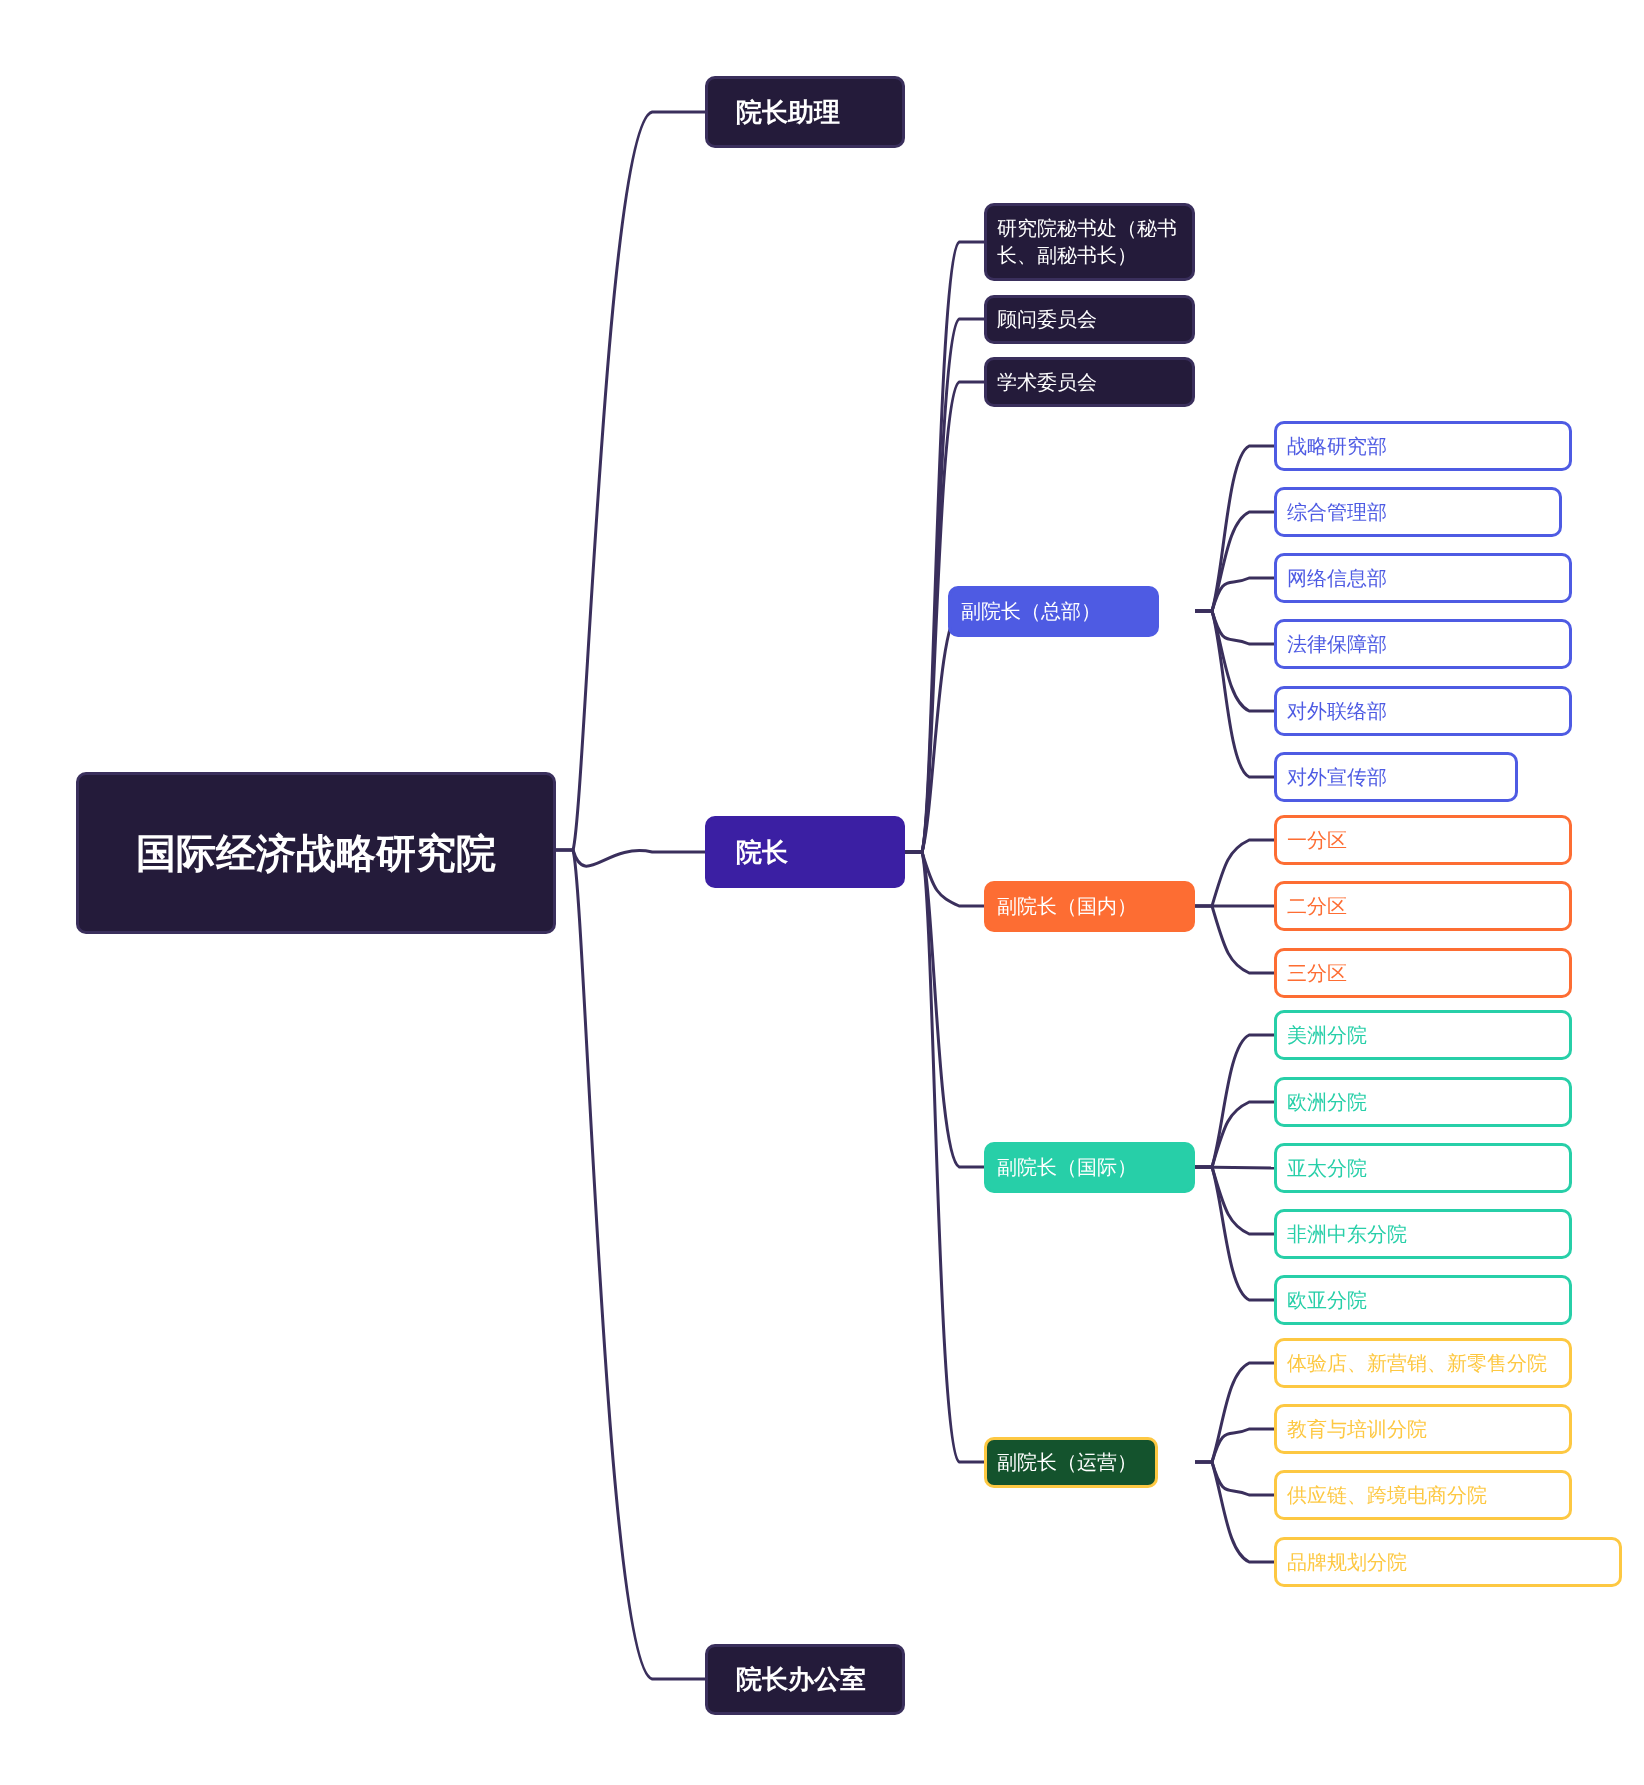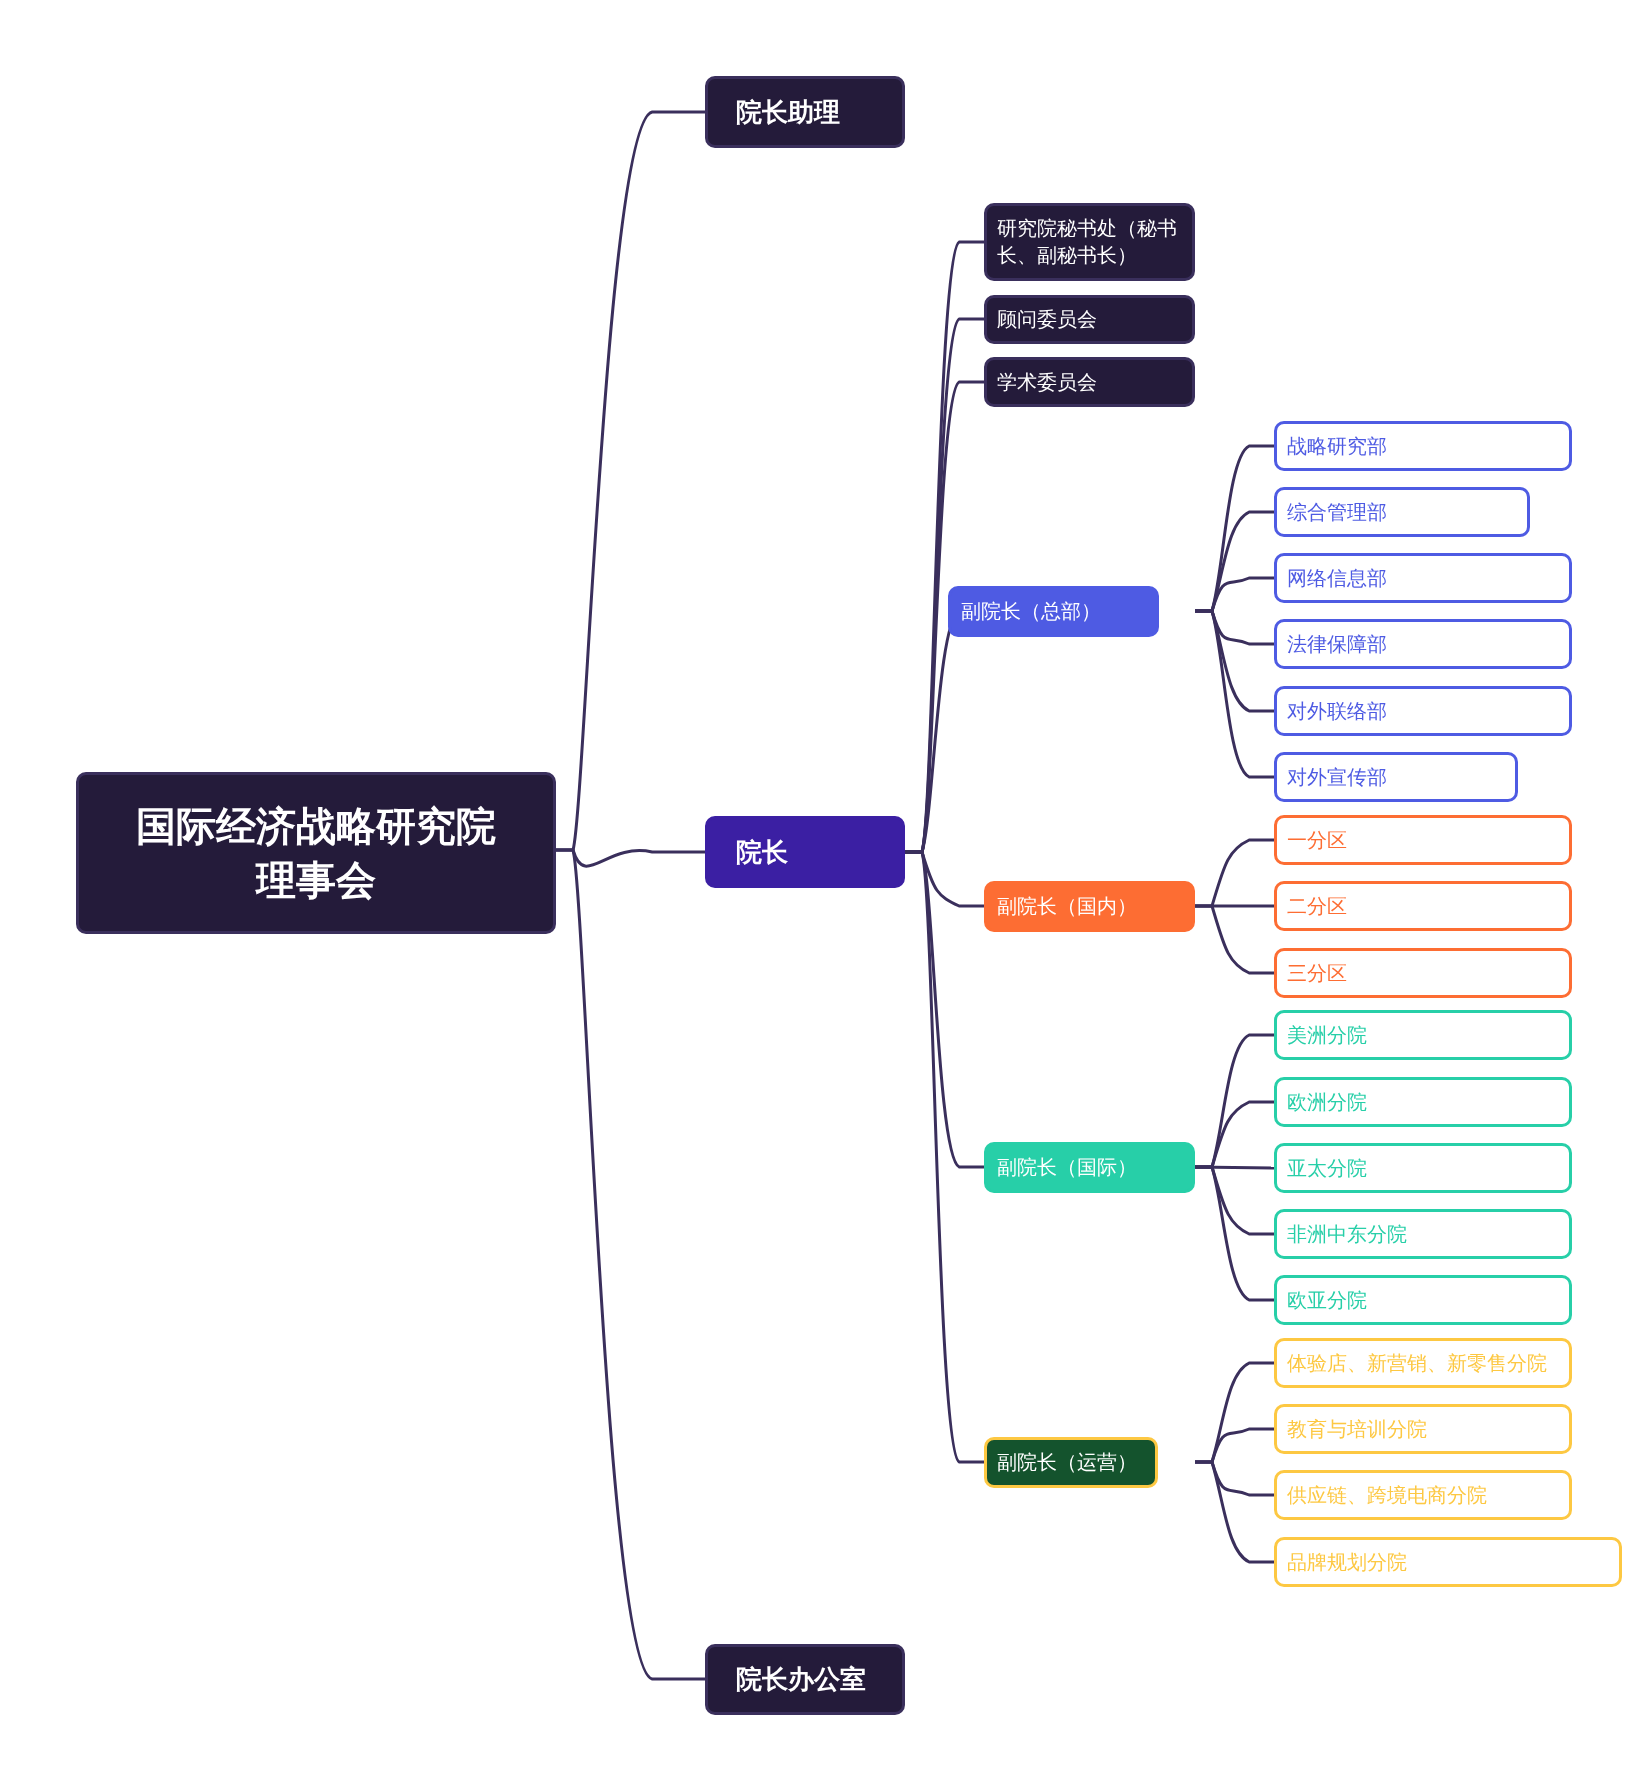--- a/index.html
+++ b/index.html
@@ -47,21 +47,20 @@
     <path d="M1195,1167 L1212,1167 C1224,1207 1227.5,1290 1249.2,1300 L1274,1300" fill="none" stroke="#3a2f5c" stroke-width="3"></path>
     <path d="M1195,1462 L1212,1462 C1224,1422 1227.5,1373 1249.2,1363 L1274,1363" fill="none" stroke="#3a2f5c" stroke-width="3"></path>
     <path d="M1195,1462 L1212,1462 C1224,1422 1227.5,1439 1249.2,1429 L1274,1429" fill="none" stroke="#3a2f5c" stroke-width="3"></path>
     <path d="M1195,1462 L1212,1462 C1224,1502 1227.5,1485 1249.2,1495 L1274,1495" fill="none" stroke="#3a2f5c" stroke-width="3"></path>
     <path d="M1195,1462 L1212,1462 C1224,1502 1227.5,1552 1249.2,1562 L1274,1562" fill="none" stroke="#3a2f5c" stroke-width="3"></path>
   </svg>
 
 <div class="node root" style="left:76px; top:772px; width:480px; height:162px;">
   <div>
     <div>国际经济战略研究院</div>
-    <div>理事会</div>
   </div>
 </div>
 
 <div class="node l1" style="left:705px; top:76px; width:200px; height:72px;">
   <span>院长助理</span>
 </div>
 <div class="node l1 main" style="left:705px; top:816px; width:200px; height:72px;">
   <span>院长</span>
 </div>
 <div class="node l1" style="left:705px; top:1644px; width:200px; height:71px;">
@@ -87,21 +86,21 @@
   <span>副院长（国际）</span>
 </div>
 <div class="node l2" style="left:984px; top:1437px; width:174px; height:51px; background:#14532d; border-color:#fdc842;">
   <span>副院长（运营）</span>
 </div>
 
 <div id="leaves">
     <div class="node l3" style="left: 1274px; top: 421px; width: 298px; height: 50px; border-color: rgb(78, 91, 227); color: rgb(78, 91, 227);">
       <span>战略研究部</span>
     </div>
-    <div class="node l3" style="left: 1274px; top: 487px; width: 256px; height: 50px; border-color: rgb(78, 91, 227); color: rgb(78, 91, 227);">
+    <div class="node l3" style="left: 1274px; top: 487px; width: 288px; height: 50px; border-color: rgb(78, 91, 227); color: rgb(78, 91, 227);">
       <span>综合管理部</span>
     </div>
     <div class="node l3" style="left: 1274px; top: 553px; width: 298px; height: 50px; border-color: rgb(78, 91, 227); color: rgb(78, 91, 227);">
       <span>网络信息部</span>
     </div>
     <div class="node l3" style="left: 1274px; top: 619px; width: 298px; height: 50px; border-color: rgb(78, 91, 227); color: rgb(78, 91, 227);">
       <span>法律保障部</span>
     </div>
     <div class="node l3" style="left: 1274px; top: 686px; width: 298px; height: 50px; border-color: rgb(78, 91, 227); color: rgb(78, 91, 227);">
       <span>对外联络部</span>

